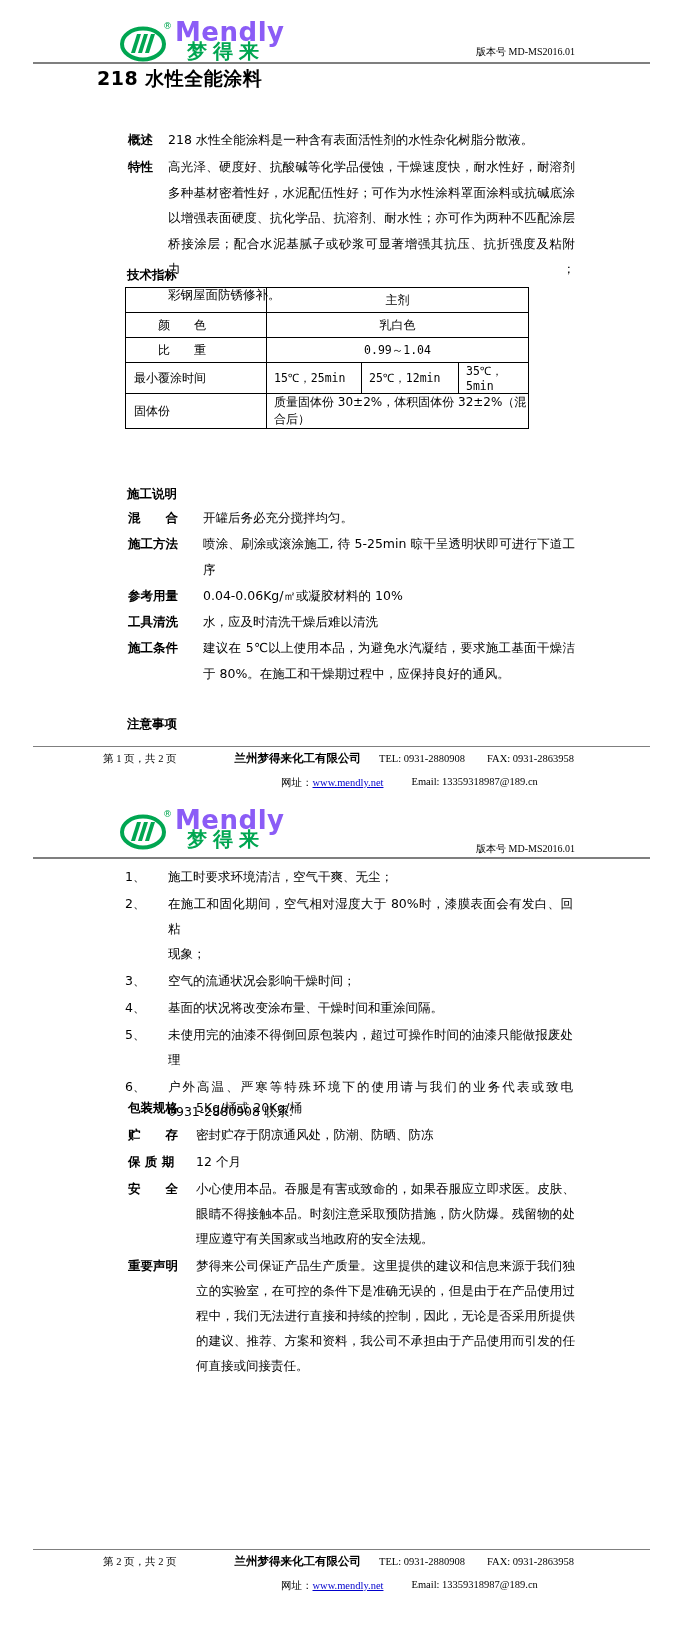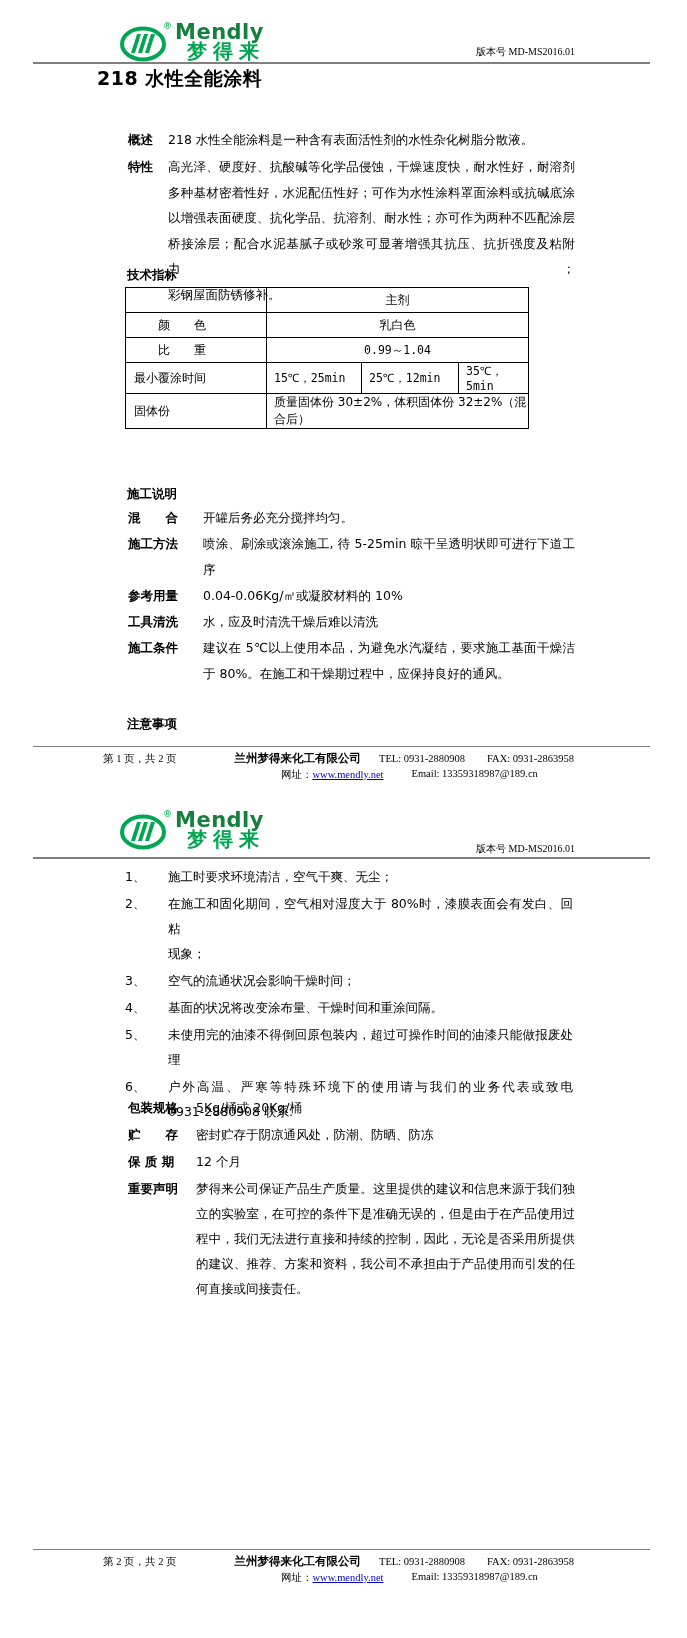--- a/index.html
+++ b/index.html
@@ -6,21 +6,21 @@
   .sheet{position:relative;width:687px;height:1638px;background:#fff;margin:0 auto;
          font-family:"DejaVu Sans",sans-serif;color:#000;font-size:12.5px;overflow:hidden;}
 
   
   .hdr{position:absolute;display:flex;justify-content:space-between;align-items:flex-end;}
   .p1-hdr{top:14px;left:120px;right:112px;height:48px;}
   .logo{display:flex;align-items:flex-start;}
   .logo-icon{display:block;}
   .reg{color:#00A651;font-size:9px;line-height:9px;margin:0 1px 0 -7px;}
   .logo-text{margin-left:2px;}
-  .wordmark{color:#15803d;font-weight:800;font-size:21px;line-height:21px;letter-spacing:0.5px;
+  .wordmark{color:#8b5cf6;font-weight:800;font-size:26px;line-height:21px;letter-spacing:0.5px;
             font-family:"DejaVu Sans",sans-serif;}
   .wordmark-cn{color:#00A651;font-weight:700;font-size:20px;line-height:16px;letter-spacing:6px;margin-left:12px;}
   .version{font-family:"Liberation Serif",serif;font-size:10px;white-space:nowrap;margin-bottom:3px;}
   .rule{position:absolute;left:33px;right:37px;border-top:2px solid #7f7f7f;}
   .p1-rule{top:62px;}
 
   .title{position:absolute;top:66px;left:97px;margin:0;font-size:19px;font-weight:700;letter-spacing:0.5px;}
 
   
   .row{position:absolute;display:flex;margin-top:28px;}
@@ -68,21 +68,21 @@
   
   .footer{position:absolute;left:33px;right:37px;font-family:"Liberation Serif",serif;font-size:10.5px;}
   .p1-footer{top:746px;}
   .p2-footer{top:1549px;}
   .footer-rule{border-top:1.5px solid #7f7f7f;margin-bottom:4px;}
   .f-row1{display:flex;white-space:nowrap;align-items:baseline;}
   .f-page{margin-left:70px;}
   .f-company{margin-left:58px;font-weight:700;font-size:11.5px;font-family:"DejaVu Sans",sans-serif;}
   .f-tel{margin-left:18px;}
   .f-fax{margin-left:22px;}
-  .f-row2{display:flex;white-space:nowrap;margin-top:2px;}
+  .f-row2{display:flex;white-space:nowrap;margin-top:10px;}
   .f-web{margin-left:248px;}
   .f-email{margin-left:28px;}
   .link{color:#0000CC;text-decoration:underline;}
 </style>
 </head>
 <body>
 
 <div class="sheet">
 
   <div class="hdr p1-hdr">
@@ -282,20 +282,28 @@
           <div class="ln">密封贮存于阴凉通风处，防潮、防晒、防冻</div>
         </div>
     </div>
     <div class="s-row">
       <span class="s-lbl">保 质 期</span>
       <div class="s-txt">
           <div class="ln">12 个月</div>
         </div>
     </div>
     <div class="s-row">
+      <span class="s-lbl">安　　全</span>
+      <div class="s-txt">
+        <div class="ln lnj">小心使用本品。吞服是有害或致命的，如果吞服应立即求医。皮肤、</div>
+        <div class="ln lnj">眼睛不得接触本品。时刻注意采取预防措施，防火防爆。残留物的处</div>
+        <div class="ln">理应遵守有关国家或当地政府的安全法规。</div>
+      </div>
+    </div>
+    <div class="s-row">
       <span class="s-lbl">重要声明</span>
       <div class="s-txt">
         <div class="ln lnj">梦得来公司保证产品生产质量。这里提供的建议和信息来源于我们独</div>
         <div class="ln lnj">立的实验室，在可控的条件下是准确无误的，但是由于在产品使用过</div>
         <div class="ln lnj">程中，我们无法进行直接和持续的控制，因此，无论是否采用所提供</div>
         <div class="ln lnj">的建议、推荐、方案和资料，我公司不承担由于产品使用而引发的任</div>
         <div class="ln">何直接或间接责任。</div>
       </div>
     </div>
   </div>

